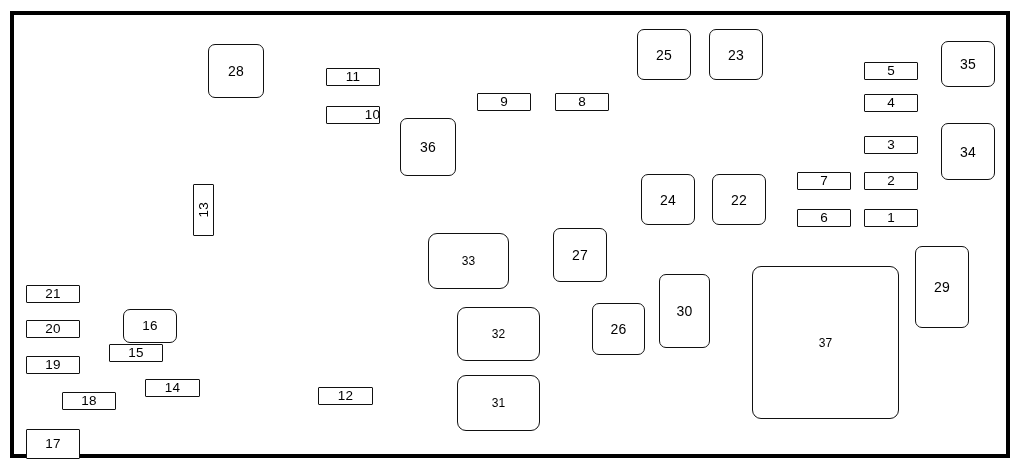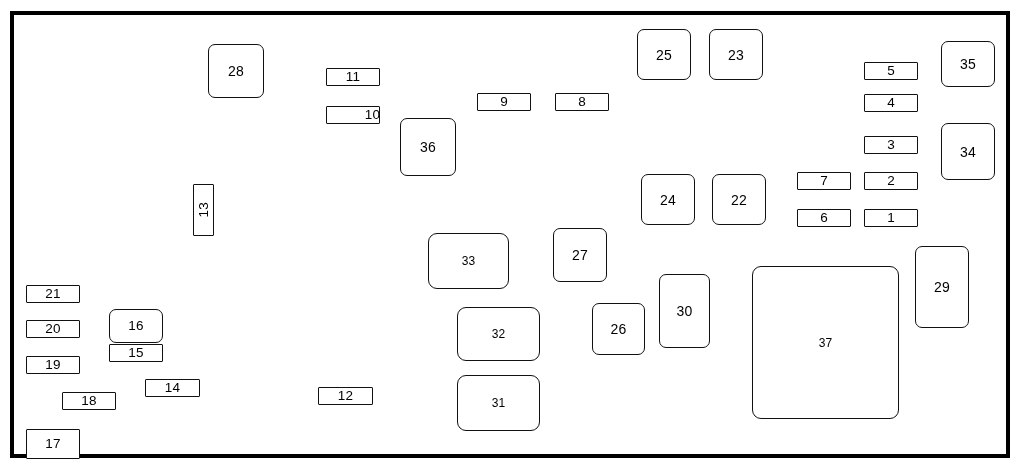--- a/index.html
+++ b/index.html
@@ -157,21 +157,21 @@
       </div>
       <div class="fuse relay-lg" style="left: 457px; top: 307px; width: 83px; height: 54px;">
         <span class="lbl">32</span>
       </div>
       <div class="fuse relay-lg" style="left: 457px; top: 375px; width: 83px; height: 56px;">
         <span class="lbl">31</span>
       </div>
       <div class="fuse slot" style="left: 26px; top: 285px; width: 54px; height: 18px;">
         <span class="lbl">21</span>
       </div>
-      <div class="fuse slot" style="left: 109px; top: 309px; width: 54px; height: 34px; border-radius: 7px;">
+      <div class="fuse slot" style="left: 123px; top: 309px; width: 54px; height: 34px; border-radius: 7px;">
         <span class="lbl">16</span>
       </div>
       <div class="fuse slot" style="left: 26px; top: 320px; width: 54px; height: 18px;">
         <span class="lbl">20</span>
       </div>
       <div class="fuse slot" style="left: 109px; top: 344px; width: 54px; height: 18px;">
         <span class="lbl">15</span>
       </div>
       <div class="fuse slot" style="left: 26px; top: 356px; width: 54px; height: 18px;">
         <span class="lbl">19</span>

